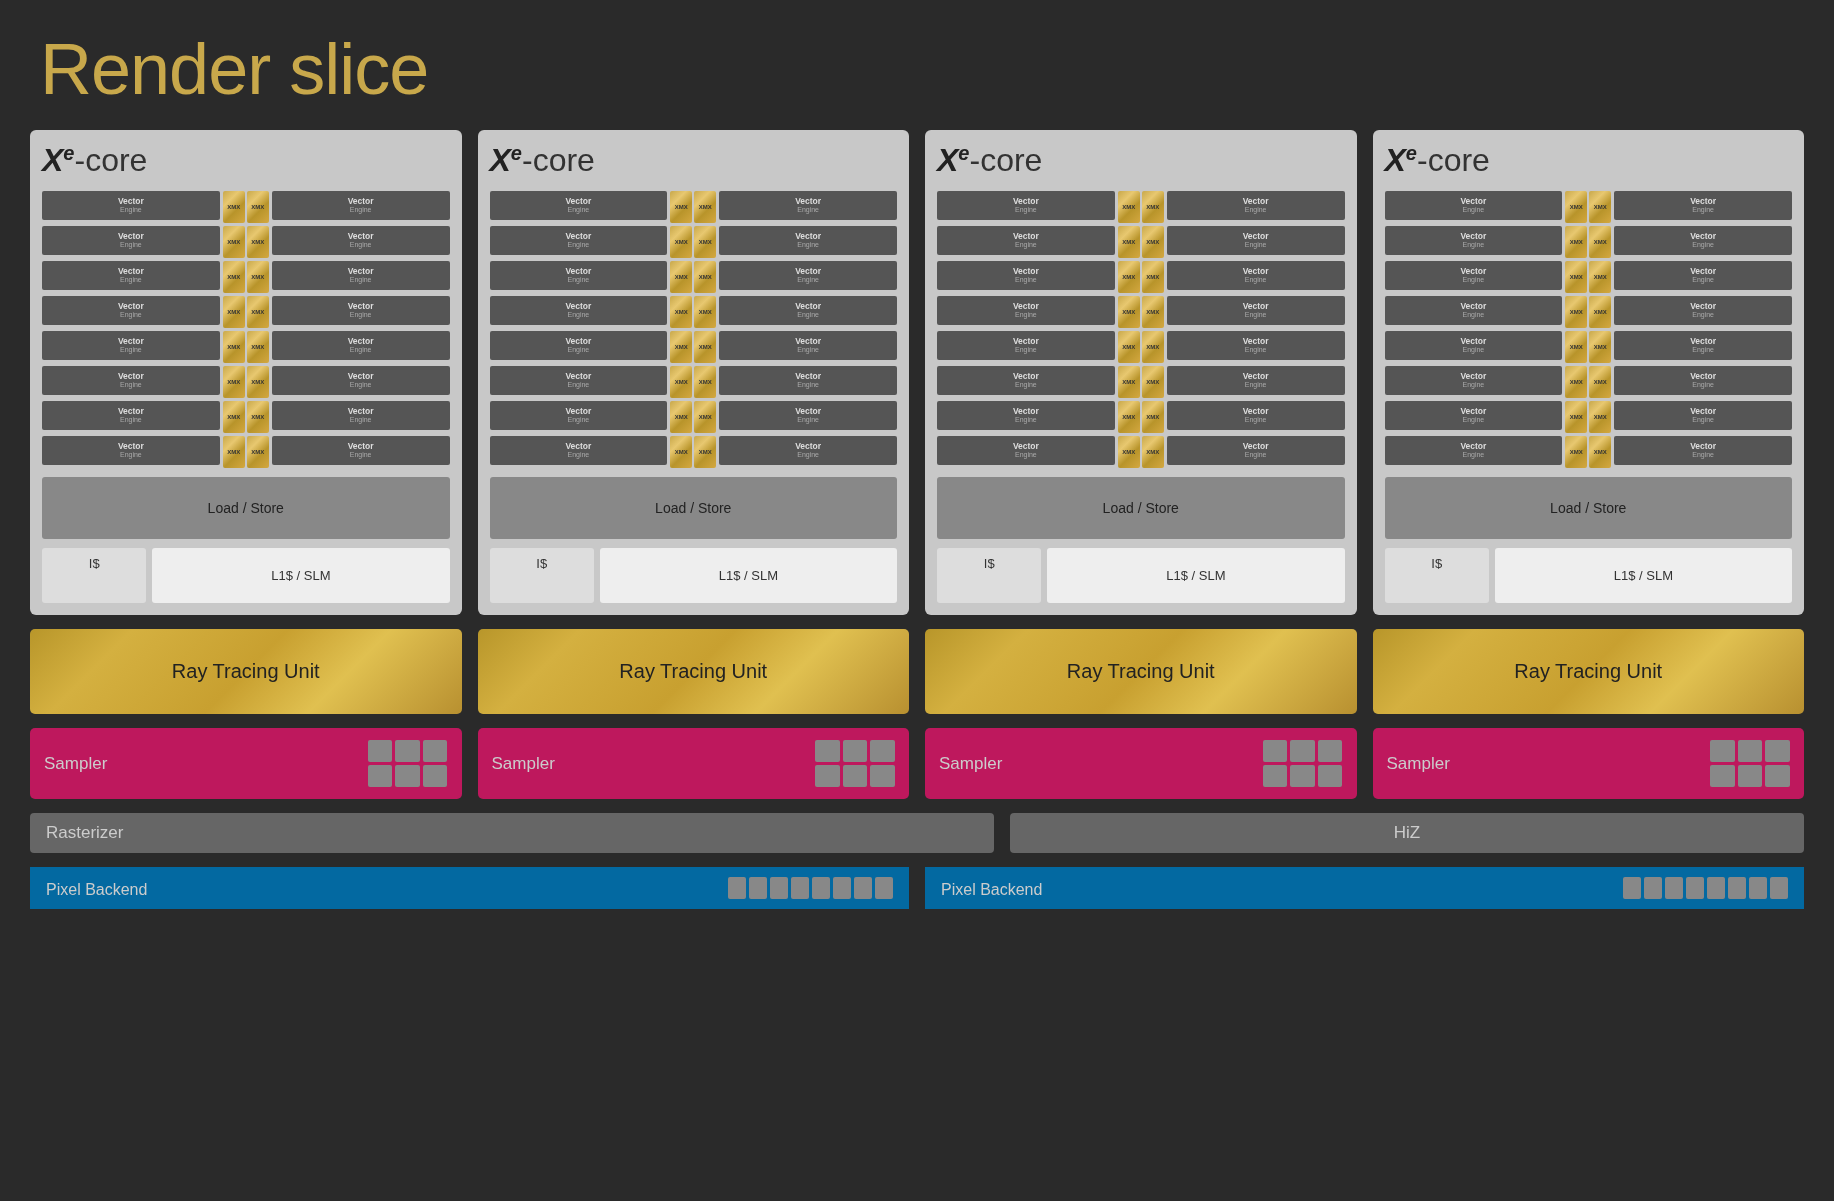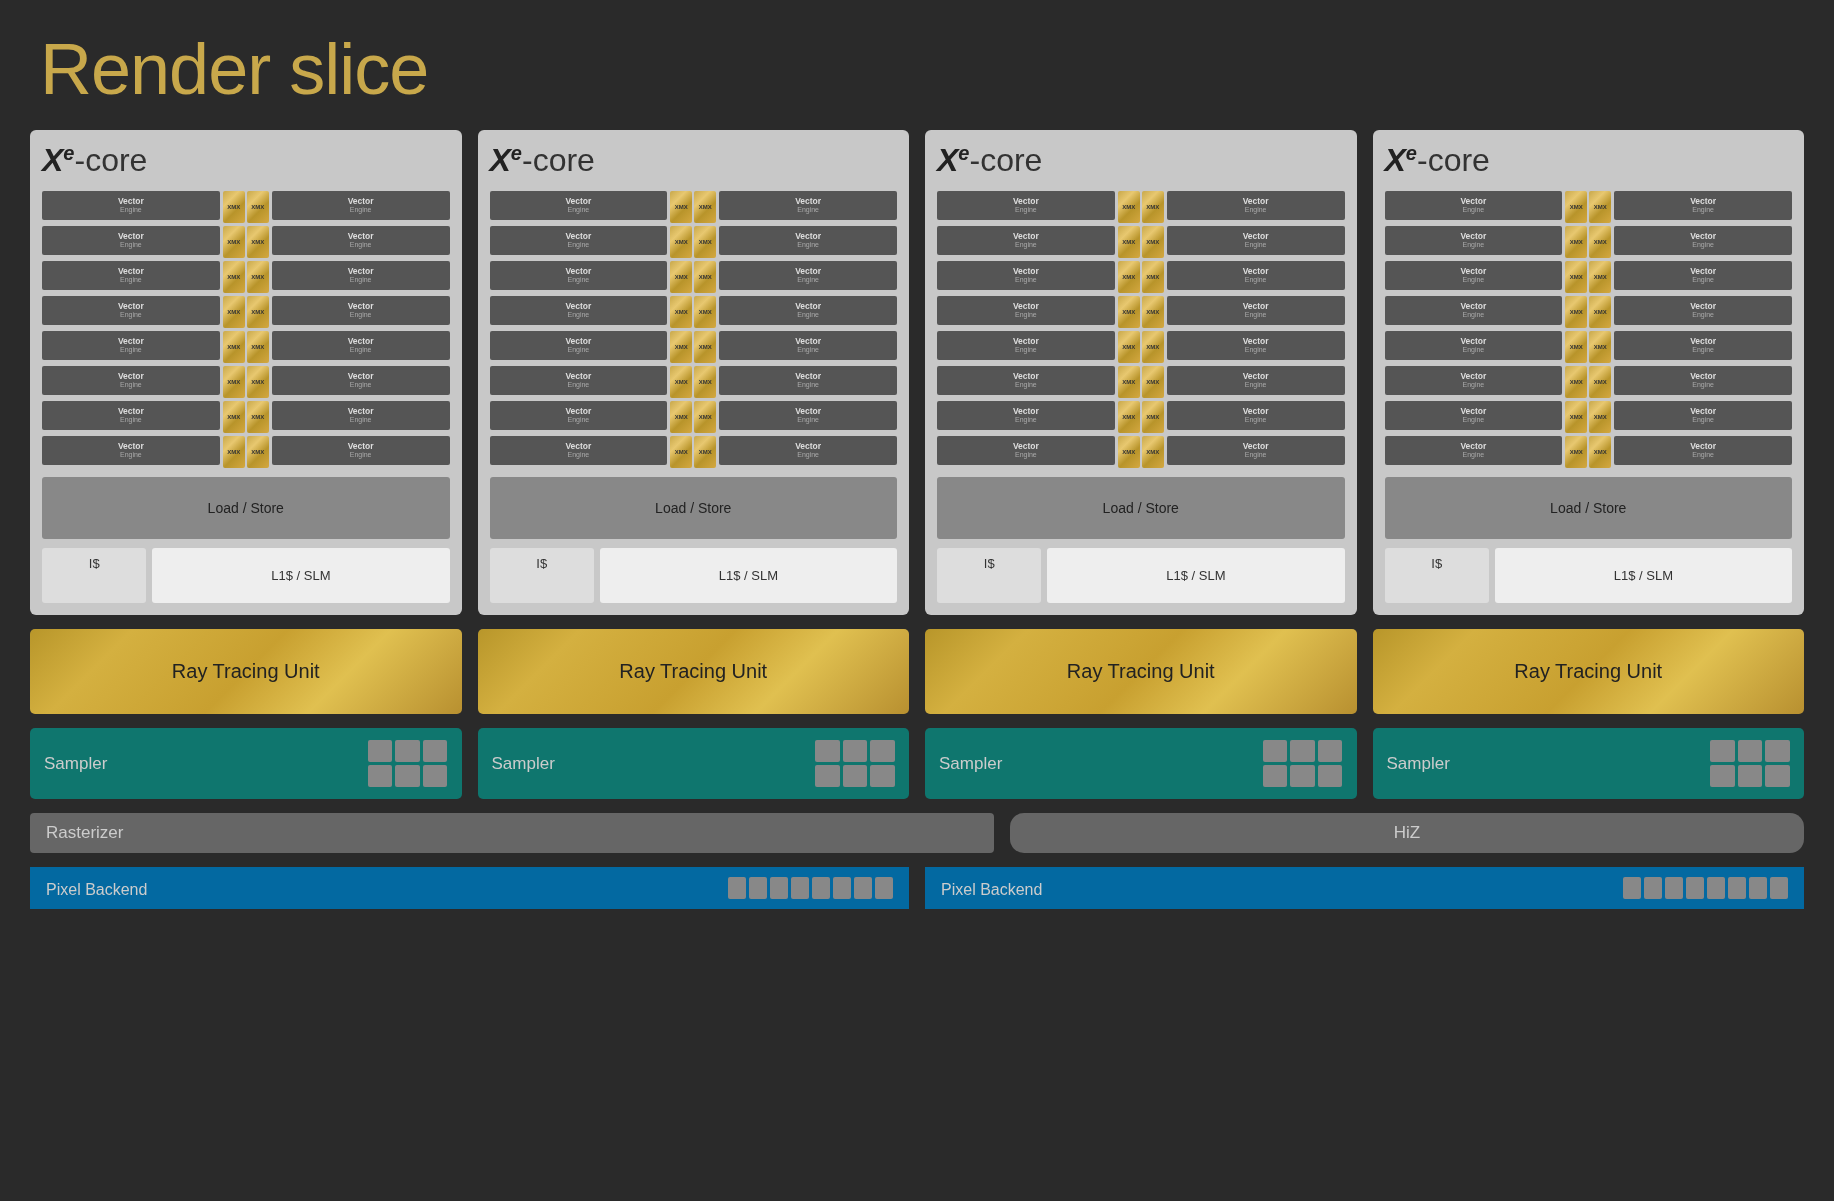--- a/index.html
+++ b/index.html
@@ -193,21 +193,21 @@
     }
 
     
     .sampler-row {
       display: flex;
       gap: 16px;
     }
 
     .sampler-unit {
       flex: 1;
-      background: #0f766e;
+      background: #be185d;
       border-radius: 5px;
       padding: 12px 14px;
       display: flex;
       align-items: center;
       justify-content: space-between;
       gap: 10px;
     }
 
     .sampler-label {
       color: #ccc;
@@ -246,21 +246,20 @@
       flex: 1.2;
     }
 
     .rast-bar {
       flex: 1.1;
     }
 
     .hiz-bar {
       flex: 0.9;
       justify-content: center;
-      border-radius: 14px;
     }
 
     .pixel-backend-row {
       display: flex;
       gap: 16px;
     }
 
     .pixel-backend-bar {
       background: #0369a1;
       border-radius: 0;

